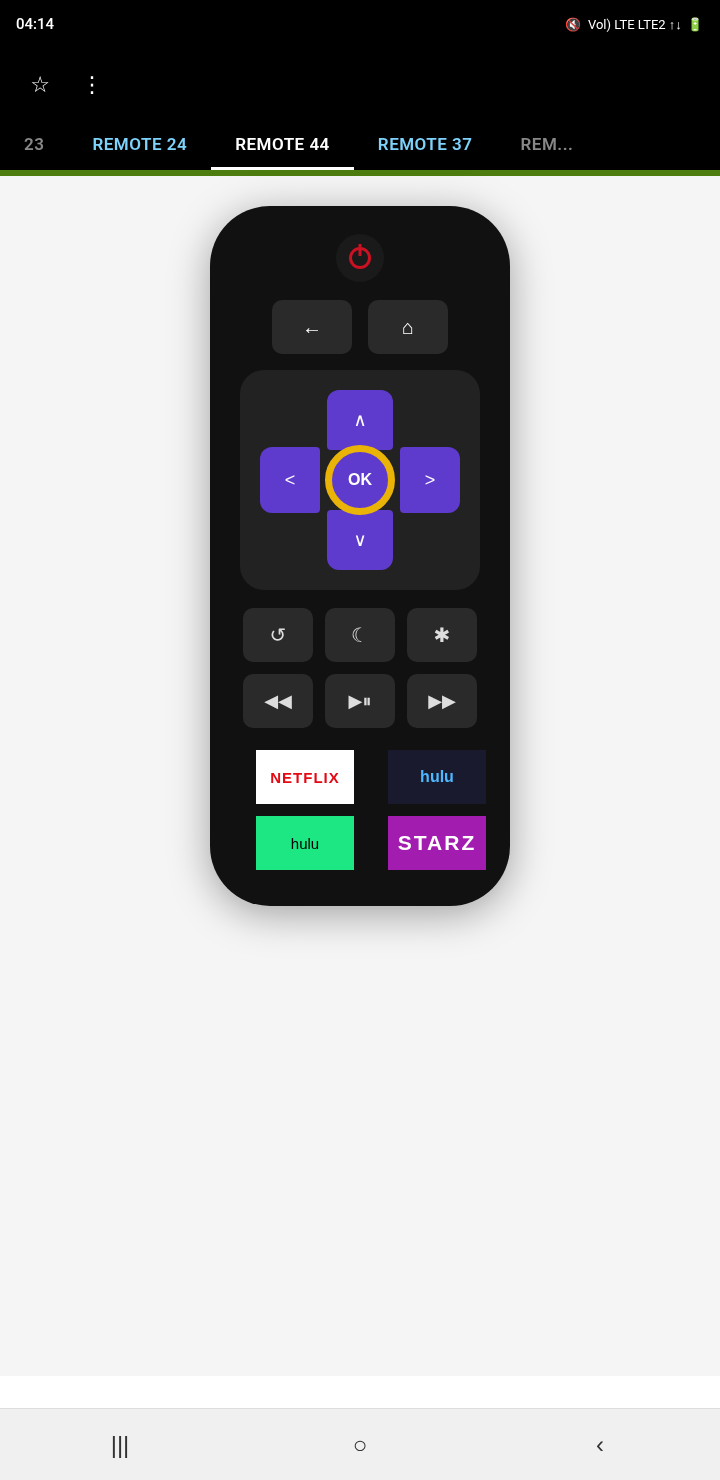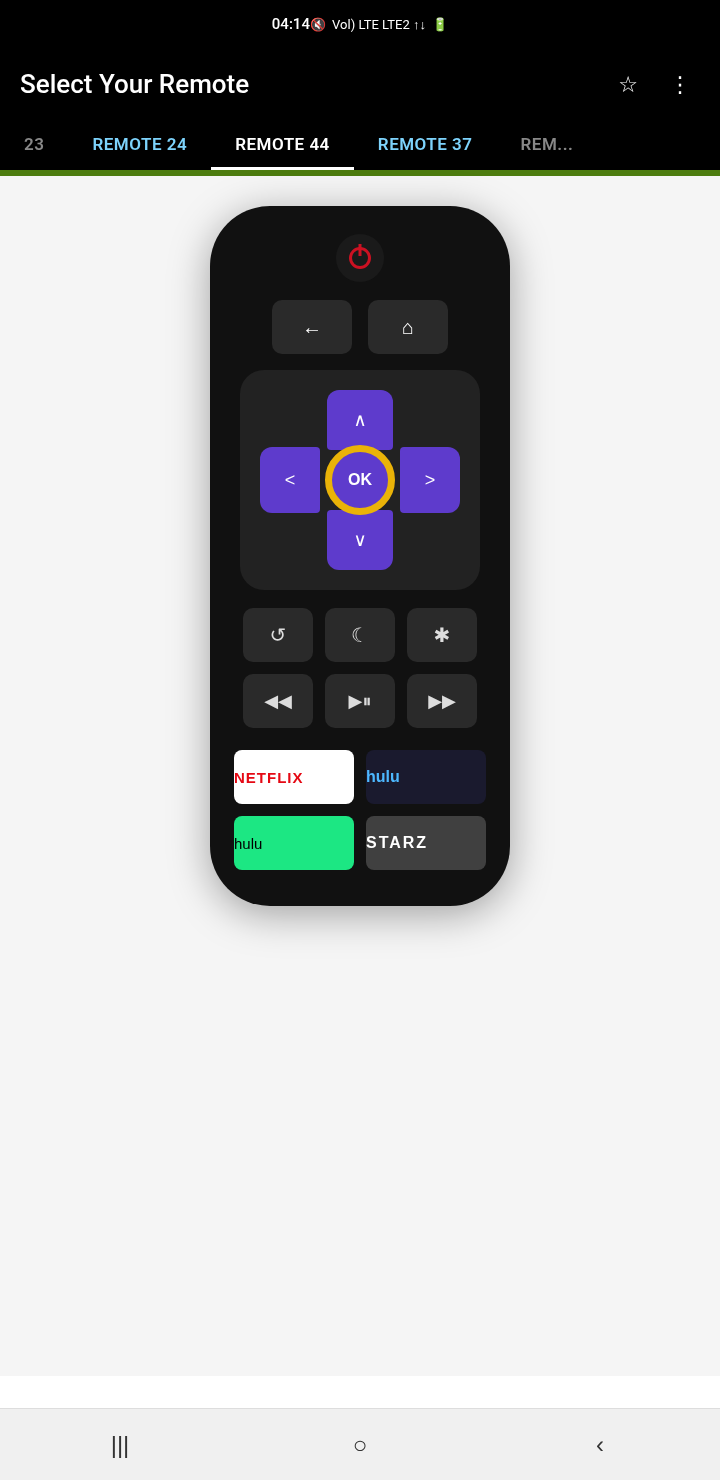--- a/index.html
+++ b/index.html
@@ -12,21 +12,21 @@
       overflow-x: hidden;
     }
 
     
     .status-bar {
       background: #000;
       color: #fff;
       height: 48px;
       display: flex;
       align-items: center;
-      justify-content: center;
+      justify-content: space-between;
       padding: 0 16px;
       font-size: 15px;
     }
     .status-left { font-weight: 500; }
     .status-right { display: flex; align-items: center; gap: 6px; font-size: 13px; }
 
     
     .app-bar {
       background: #000;
       color: #fff;
@@ -264,47 +264,49 @@
     .service-grid {
       display: grid;
       grid-template-columns: 1fr 1fr;
       gap: 12px;
       width: 100%;
       padding: 0 4px;
     }
     .service-btn {
       height: 54px;
       border: none;
-      border-radius: 8px;
+      border-radius: 0;
       font-size: 15px;
       font-weight: 700;
       cursor: pointer;
       display: flex;
       align-items: center;
+      justify-content: center;
+      margin-left: 22px;
     }
     .netflix-btn {
       background: #fff;
       color: #e50914;
       letter-spacing: 1px;
     }
     .sling-btn {
       background: #1a1a2e;
       color: #4db8ff;
       font-size: 16px;
     }
     .hulu-btn {
       background: #1ce783;
       color: #000;
       font-weight: 400;
     }
     .starz-btn {
-      background: #404040;
+      background: #a21caf;
       color: #fff;
       letter-spacing: 2px;
-      font-size: 16px;
+      font-size: 21px;
     }
 
     
     .nav-bar {
       position: fixed;
       bottom: 0;
       left: 0;
       width: 720px;
       height: 72px;
       background: #f0f0f0;
@@ -332,21 +334,20 @@
 <div class="status-bar">
   <span class="status-left">04:14</span>
   <div class="status-right">
     <span>🔇</span>
     <span>Vol) LTE LTE2 ↑↓</span>
     <span>🔋</span>
   </div>
 </div>
 
 <div class="app-bar">
-  <span class="app-bar-title">Select Your Remote</span>
   <div class="app-bar-icon">☆</div>
   <div class="app-bar-icon">⋮</div>
 </div>
 
 <div class="tab-bar">
   <div class="tab-item partial">
     <span>23</span>
   </div>
   <div class="tab-item">
     <span>REMOTE 24</span>

